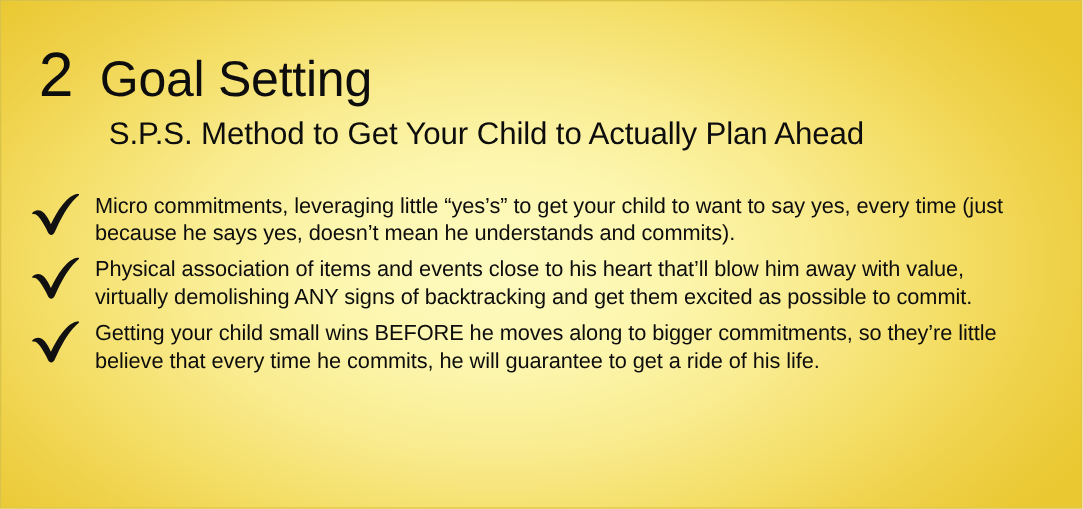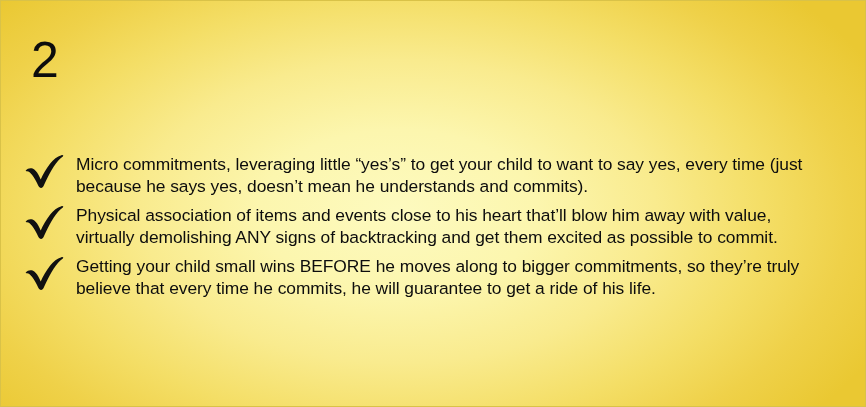--- a/index.html
+++ b/index.html
@@ -97,21 +97,23 @@
   }
 </style>
 </head>
 <body>
 
 <div id="slide">
 
   <div class="header">
     <div class="title-row">
       <span class="slide-number">2</span>
+      <span class="title-text">Goal Setting</span>
     </div>
+    <div class="subtitle">S.P.S. Method to Get Your Child to Actually Plan Ahead</div>
   </div>
 
   <div class="bullets">
 
     <div class="bullet">
       <span class="check-icon">
         <svg viewBox="0 0 42 34" xmlns="http://www.w3.org/2000/svg" aria-hidden="true">
           <path d="M1.8 15.4 C3.6 13.4 6.2 12.6 8.6 13.6 C11.0 14.6 12.8 17.0 14.3 19.6 C15.2 21.2 16.0 22.9 16.7 24.4 C19.0 19.4 22.2 13.6 26.2 8.6 C29.4 4.6 33.2 1.2 37.4 0.2 C38.6 -0.1 39.6 0.3 39.2 1.0 C38.9 1.6 37.9 2.2 36.9 3.1 C33.4 6.2 30.3 10.6 27.5 15.3 C24.4 20.5 21.8 26.0 19.8 30.6 C19.2 32.0 18.2 32.9 17.1 32.9 C15.9 32.9 14.9 31.9 14.2 30.5 C12.6 27.2 10.4 23.0 8.0 19.8 C6.4 17.7 4.6 16.0 2.7 16.2 C2.0 16.3 1.4 15.9 1.8 15.4 Z" fill="#111111"></path>
         </svg>
       </span>
@@ -126,17 +128,17 @@
       </span>
       <span class="bullet-text">Physical association of items and events close to his heart that’ll blow him away with value, virtually demolishing ANY signs of backtracking and get them excited as possible to commit.</span>
     </div>
 
     <div class="bullet">
       <span class="check-icon">
         <svg viewBox="0 0 42 34" xmlns="http://www.w3.org/2000/svg" aria-hidden="true">
           <path d="M1.8 15.4 C3.6 13.4 6.2 12.6 8.6 13.6 C11.0 14.6 12.8 17.0 14.3 19.6 C15.2 21.2 16.0 22.9 16.7 24.4 C19.0 19.4 22.2 13.6 26.2 8.6 C29.4 4.6 33.2 1.2 37.4 0.2 C38.6 -0.1 39.6 0.3 39.2 1.0 C38.9 1.6 37.9 2.2 36.9 3.1 C33.4 6.2 30.3 10.6 27.5 15.3 C24.4 20.5 21.8 26.0 19.8 30.6 C19.2 32.0 18.2 32.9 17.1 32.9 C15.9 32.9 14.9 31.9 14.2 30.5 C12.6 27.2 10.4 23.0 8.0 19.8 C6.4 17.7 4.6 16.0 2.7 16.2 C2.0 16.3 1.4 15.9 1.8 15.4 Z" fill="#111111"></path>
         </svg>
       </span>
-      <span class="bullet-text">Getting your child small wins BEFORE he moves along to bigger commitments, so they’re truly believe that every time he commits, he will guarantee to get a ride of his life.</span>
+      <span class="bullet-text">Getting your child small wins BEFORE he moves along to bigger commitments, so they’re little believe that every time he commits, he will guarantee to get a ride of his life.</span>
     </div>
 
   </div>
 </div>
 
 </body></html>

